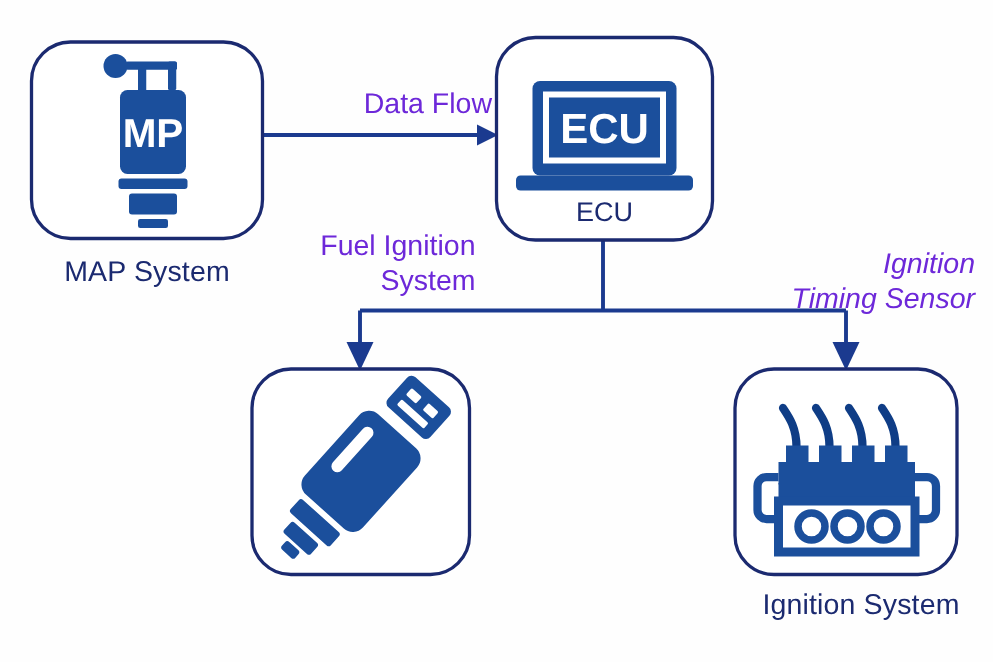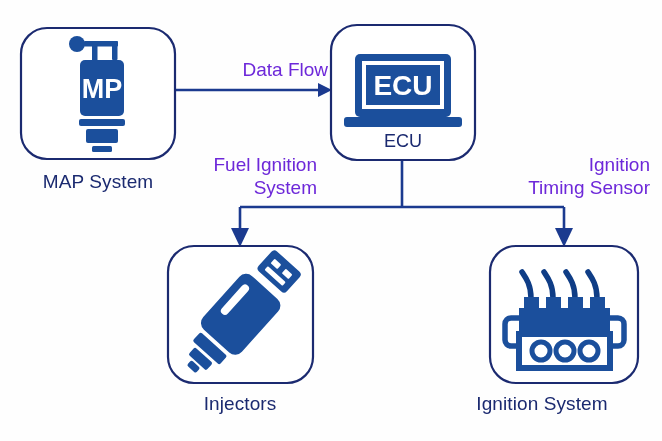--- a/index.html
+++ b/index.html
@@ -153,31 +153,30 @@
       <circle cx="565" cy="351" r="9" fill="#ffffff" stroke="#1b4f9c" stroke-width="5"></circle>
       <circle cx="589" cy="351" r="9" fill="#ffffff" stroke="#1b4f9c" stroke-width="5"></circle>
     </g>
 
   </svg>
 
   <div class="node-label" style="left:0px;top:170px;width:196px;">MAP System</div>
 
   <div class="inner-label" style="left:331px;top:131px;width:144px;">ECU</div>
 
-  <div class="node-label" style="left:166px;top:392px;width:148px;">Injectors</div>
 
-  <div class="node-label" style="left:464px;top:392px;width:156px;">Ignition System</div>
+  <div class="node-label" style="left:496px;top:392px;width:156px;">Ignition System</div>
 
   <div class="edge-label" style="left:180px;top:58px;width:148px;">
     <div>Data Flow</div>
   </div>
 
   <div class="edge-label" style="left:163px;top:153px;width:154px;">
     <div>Fuel Ignition</div>
     <div>System</div>
   </div>
 
-  <div class="edge-label" style="left:490px;top:153px;width:160px;">
+  <div class="edge-label" style="left:490px;top:165px;width:160px;font-style:italic;">
     <div>Ignition</div>
     <div>Timing Sensor</div>
   </div>
 
 </div>
 
 </body></html>

